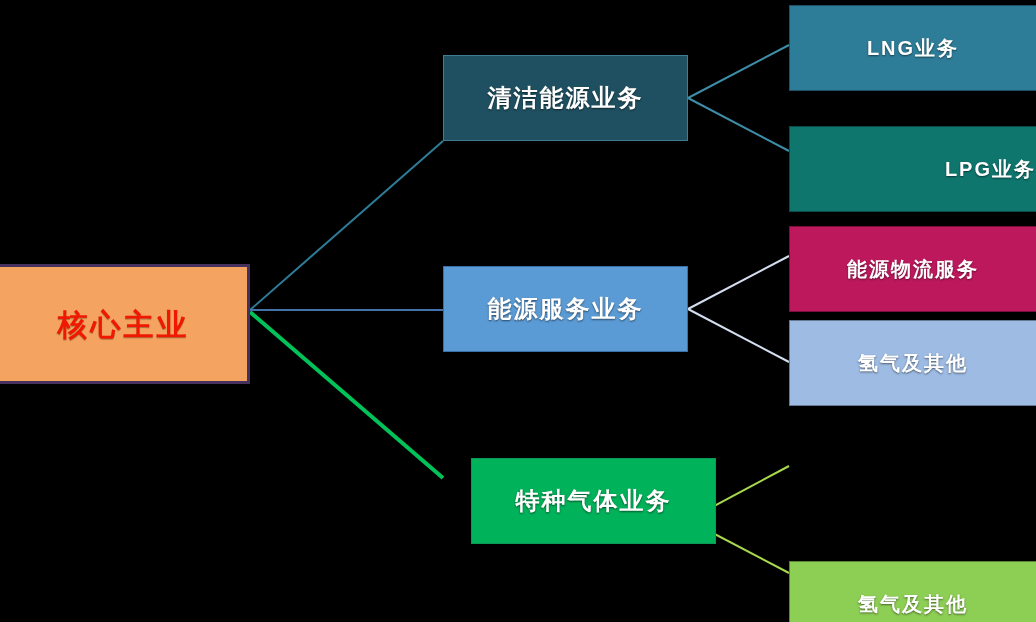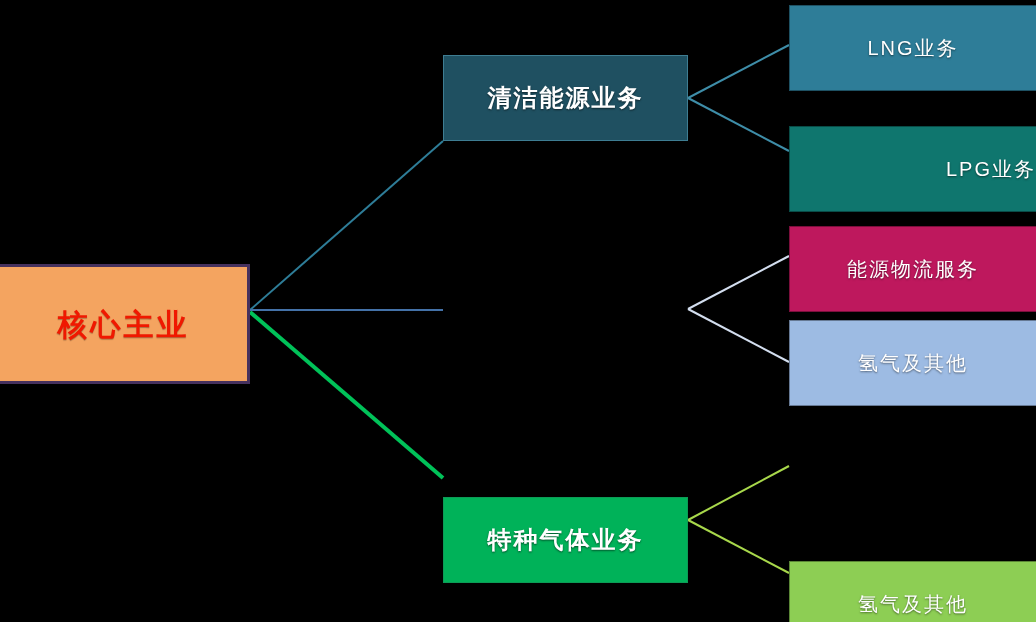--- a/index.html
+++ b/index.html
@@ -71,37 +71,38 @@
     top: 55px;
     background: #1F5061;
     border: 1px solid #3E7D92;
   }
   .n-service {
     top: 266px;
     background: #5B9BD5;
     border: 1px solid #3A6FA8;
   }
   .n-gas {
-    top: 497px;
+    top: 458px;
     background: #00B259;
     border: 1px solid #0C9B56;
+    margin-left: 28px;
   }
 
   
   .n-l3 {
     left: 789px;
     width: 247px;
     height: 86px;
     border: 1px solid rgba(0,0,0,0.35);
     border-right: 0;
   }
   .n-l3 span {
     color: #FFFFFF;
     font-size: 20px;
-    font-weight: normal;
+    font-weight: bold;
     letter-spacing: 2px;
     text-shadow: 0 1px 2px rgba(0,0,0,0.50);
   }
   .n-lng   { top: 5px;   background: #2E7D98; }
   .n-lpg   { top: 126px; background: #0f766e; justify-content: flex-end; }
   .n-logi  { top: 226px; background: #be185d; }
   .n-oper  { top: 320px; background: #9DBBE3; }
   .n-he    { top: 424px; background: #8DCE54; }
   .n-h2    { top: 530px; background: #8DCE54; margin-top: 31px; }
 
@@ -131,20 +132,23 @@
   </svg>
 
   <div class="node n-root">
     <span>核心主业</span>
   </div>
 
   <div class="node n-l2 n-clean">
     <span>清洁能源业务</span>
   </div>
 
+  <div class="node n-l2 n-service">
+    <span>能源服务业务</span>
+  </div>
 
   <div class="node n-l2 n-gas">
     <span>特种气体业务</span>
   </div>
 
   <div class="node n-l3 n-lng">
     <span class="lng-letter">LNG业务</span>
   </div>
 
   <div class="node n-l3 n-lpg">

